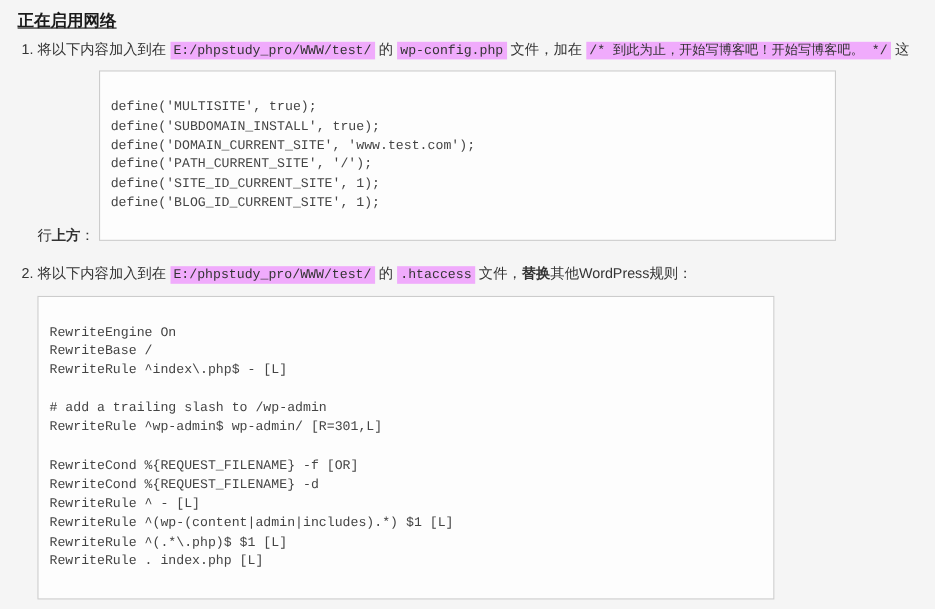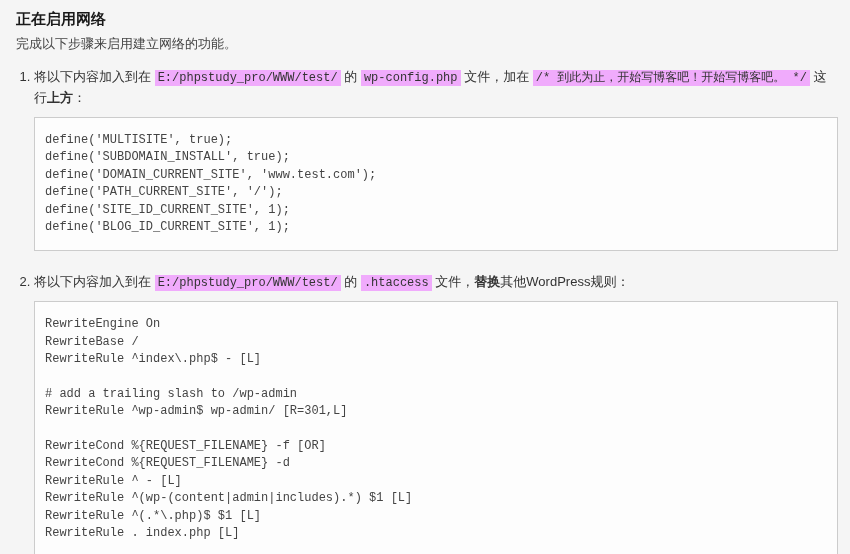--- a/index.html
+++ b/index.html
@@ -14,20 +14,21 @@
     }
     .container {
       padding: 0;
     }
     h1 {
       font-size: 15px;
       font-weight: bold;
       margin: 0;
       padding: 10px 16px 6px 16px;
       color: #1a1a1a;
+      text-decoration: underline;
     }
     .subtitle {
       font-size: 13px;
       padding: 0 16px 14px 16px;
       color: #444;
     }
     .notice {
       background: #fdfdfd;
       border-left: 4px solid #f0a020;
       padding: 10px 14px;
@@ -44,42 +45,41 @@
       line-height: 1.6;
       font-size: 13px;
     }
     code {
       font-family: Consolas, "Courier New", monospace;
       font-size: 12px;
       background: #f0abfc;
       padding: 1px 3px;
     }
     textarea.code-block {
-      width: 804px;
+      width: 670px;
       font-family: Consolas, "Courier New", monospace;
       font-size: 12px;
       line-height: 1.45;
       color: #444;
       background: #fdfdfd;
       border: 1px solid #ccc;
-      padding: 14px 10px;
+      padding: 24px 10px;
       margin-top: 8px;
       resize: none;
       white-space: pre;
       overflow: hidden;
     }
     .bold { font-weight: bold; }
   </style>
 </head>
 <body>
 
 <div class="container">
 
   <h1>正在启用网络</h1>
-  <div class="subtitle">完成以下步骤来启用建立网络的功能。</div>
 
 
   <ol>
     <li>
       <span>将以下内容加入到在 </span><code>E:/phpstudy_pro/WWW/test/</code><span> 的 </span><code>wp-config.php</code><span> 文件，加在 </span><code>/* 到此为止，开始写博客吧！开始写博客吧。 */</code><span> 这行</span><span class="bold">上方</span><span>：</span>
       <textarea class="code-block" rows="6" readonly="" style="">define('MULTISITE', true);
 define('SUBDOMAIN_INSTALL', true);
 define('DOMAIN_CURRENT_SITE', 'www.test.com');
 define('PATH_CURRENT_SITE', '/');
 define('SITE_ID_CURRENT_SITE', 1);

